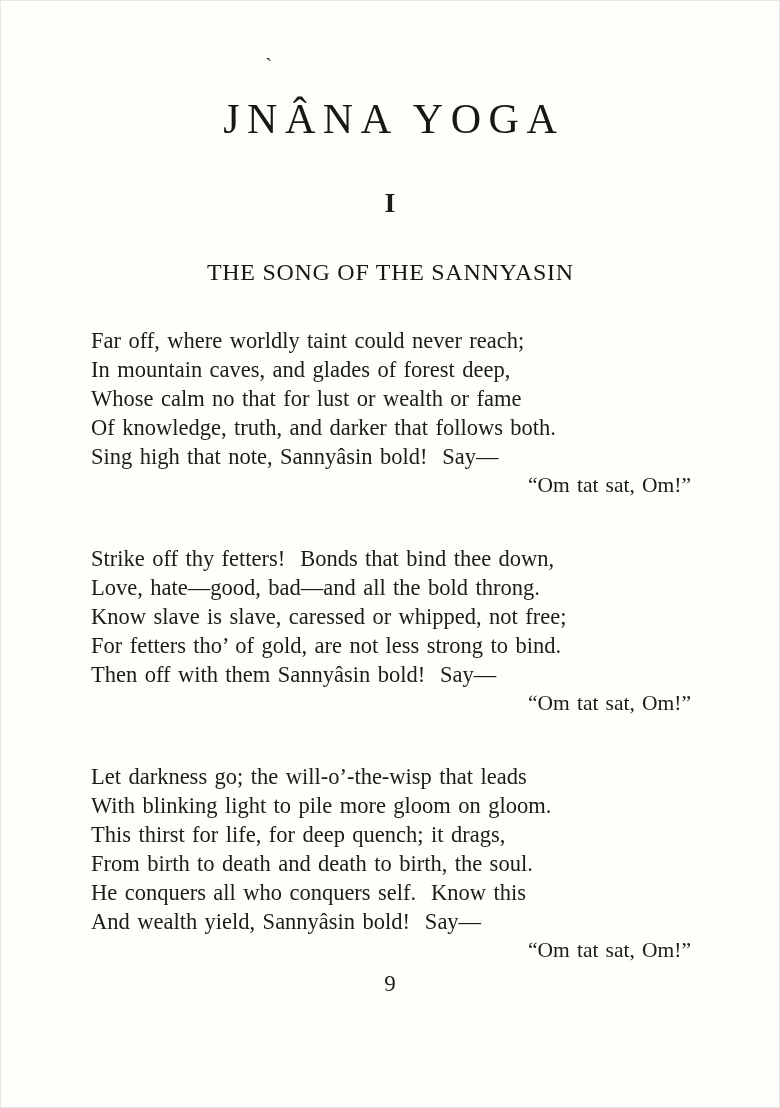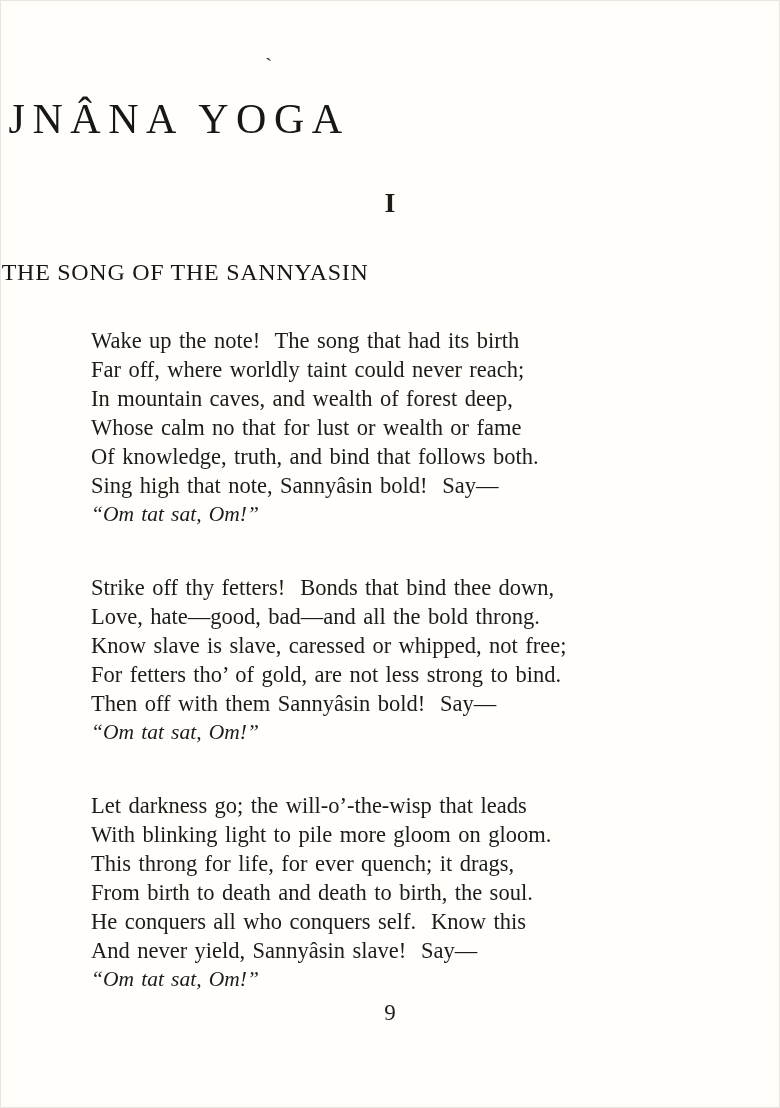--- a/index.html
+++ b/index.html
@@ -21,59 +21,60 @@
   .scan-mark {
     position: absolute;
     left: 264px;
     top: 52px;
     font-size: 22px;
     color: #2a2a27;
   }
 
   .book-title {
     margin-top: 94px;
-    text-align: left;
+    text-align: center;
     text-indent: 0.18em;
     font-size: 42px;
     font-weight: 500;
     letter-spacing: 0.18em;
     color: #171715;
   }
 
   .section-number {
     margin-top: 44px;
     text-align: center;
     font-size: 28px;
     font-weight: 600;
     color: #1c1c19;
   }
 
   .poem-title {
     margin-top: 40px;
+    text-align: center;
     text-indent: 0.03em;
     font-size: 24px;
     font-weight: 500;
     letter-spacing: 0.03em;
     color: #171715;
   }
 
   .poem {
     margin-top: 40px;
     padding: 0 86px 0 90px;
     font-size: 22.5px;
     line-height: 29px;
     word-spacing: 0.08em;
   }
 
   .stanza + .stanza { margin-top: 44px; }
 
   .line { white-space: pre-wrap; }
 
   .refrain {
-    font-style: italic;
+    text-align: right;
     font-size: 21.5px;
     line-height: 29px;
     padding-right: 2px;
   }
 
   .page-number {
     margin-top: 6px;
     text-align: center;
     font-size: 23px;
     color: #1c1c19;
@@ -88,45 +89,44 @@
 
   <h1 class="book-title">JNÂNA YOGA</h1>
 
   <div class="section-number">I</div>
 
   <h2 class="poem-title">THE SONG OF THE SANNYASIN</h2>
 
   <div class="poem">
 
     <div class="stanza">
-      <div class="line">Wake up the note!  The song that had its birth</div>
       <div class="line">Far off, where worldly taint could never reach;</div>
-      <div class="line">In mountain caves, and wealth of forest deep,</div>
+      <div class="line">In mountain caves, and glades of forest deep,</div>
       <div class="line">Whose calm no that for lust or wealth or fame</div>
-      <div class="line">Of knowledge, truth, and bind that follows both.</div>
+      <div class="line">Of knowledge, truth, and darker that follows both.</div>
       <div class="line">Sing high that note, Sannyâsin bold!  Say—</div>
       <div class="refrain">“Om tat sat, Om!”</div>
     </div>
 
     <div class="stanza">
       <div class="line">Strike off thy fetters!  Bonds that bind thee down,</div>
       <div class="line">Love, hate—good, bad—and all the bold throng.</div>
       <div class="line">Know slave is slave, caressed or whipped, not free;</div>
       <div class="line">For fetters tho’ of gold, are not less strong to bind.</div>
       <div class="line">Then off with them Sannyâsin bold!  Say—</div>
       <div class="refrain">“Om tat sat, Om!”</div>
     </div>
 
     <div class="stanza">
       <div class="line">Let darkness go; the will-o’-the-wisp that leads</div>
       <div class="line">With blinking light to pile more gloom on gloom.</div>
-      <div class="line">This throng for life, for ever quench; it drags,</div>
+      <div class="line">This thirst for life, for deep quench; it drags,</div>
       <div class="line">From birth to death and death to birth, the soul.</div>
       <div class="line">He conquers all who conquers self.  Know this</div>
-      <div class="line">And never yield, Sannyâsin slave!  Say—</div>
+      <div class="line">And wealth yield, Sannyâsin bold!  Say—</div>
       <div class="refrain">“Om tat sat, Om!”</div>
     </div>
 
   </div>
 
   <div class="page-number">9</div>
 
 </div>
 
 </body></html>

